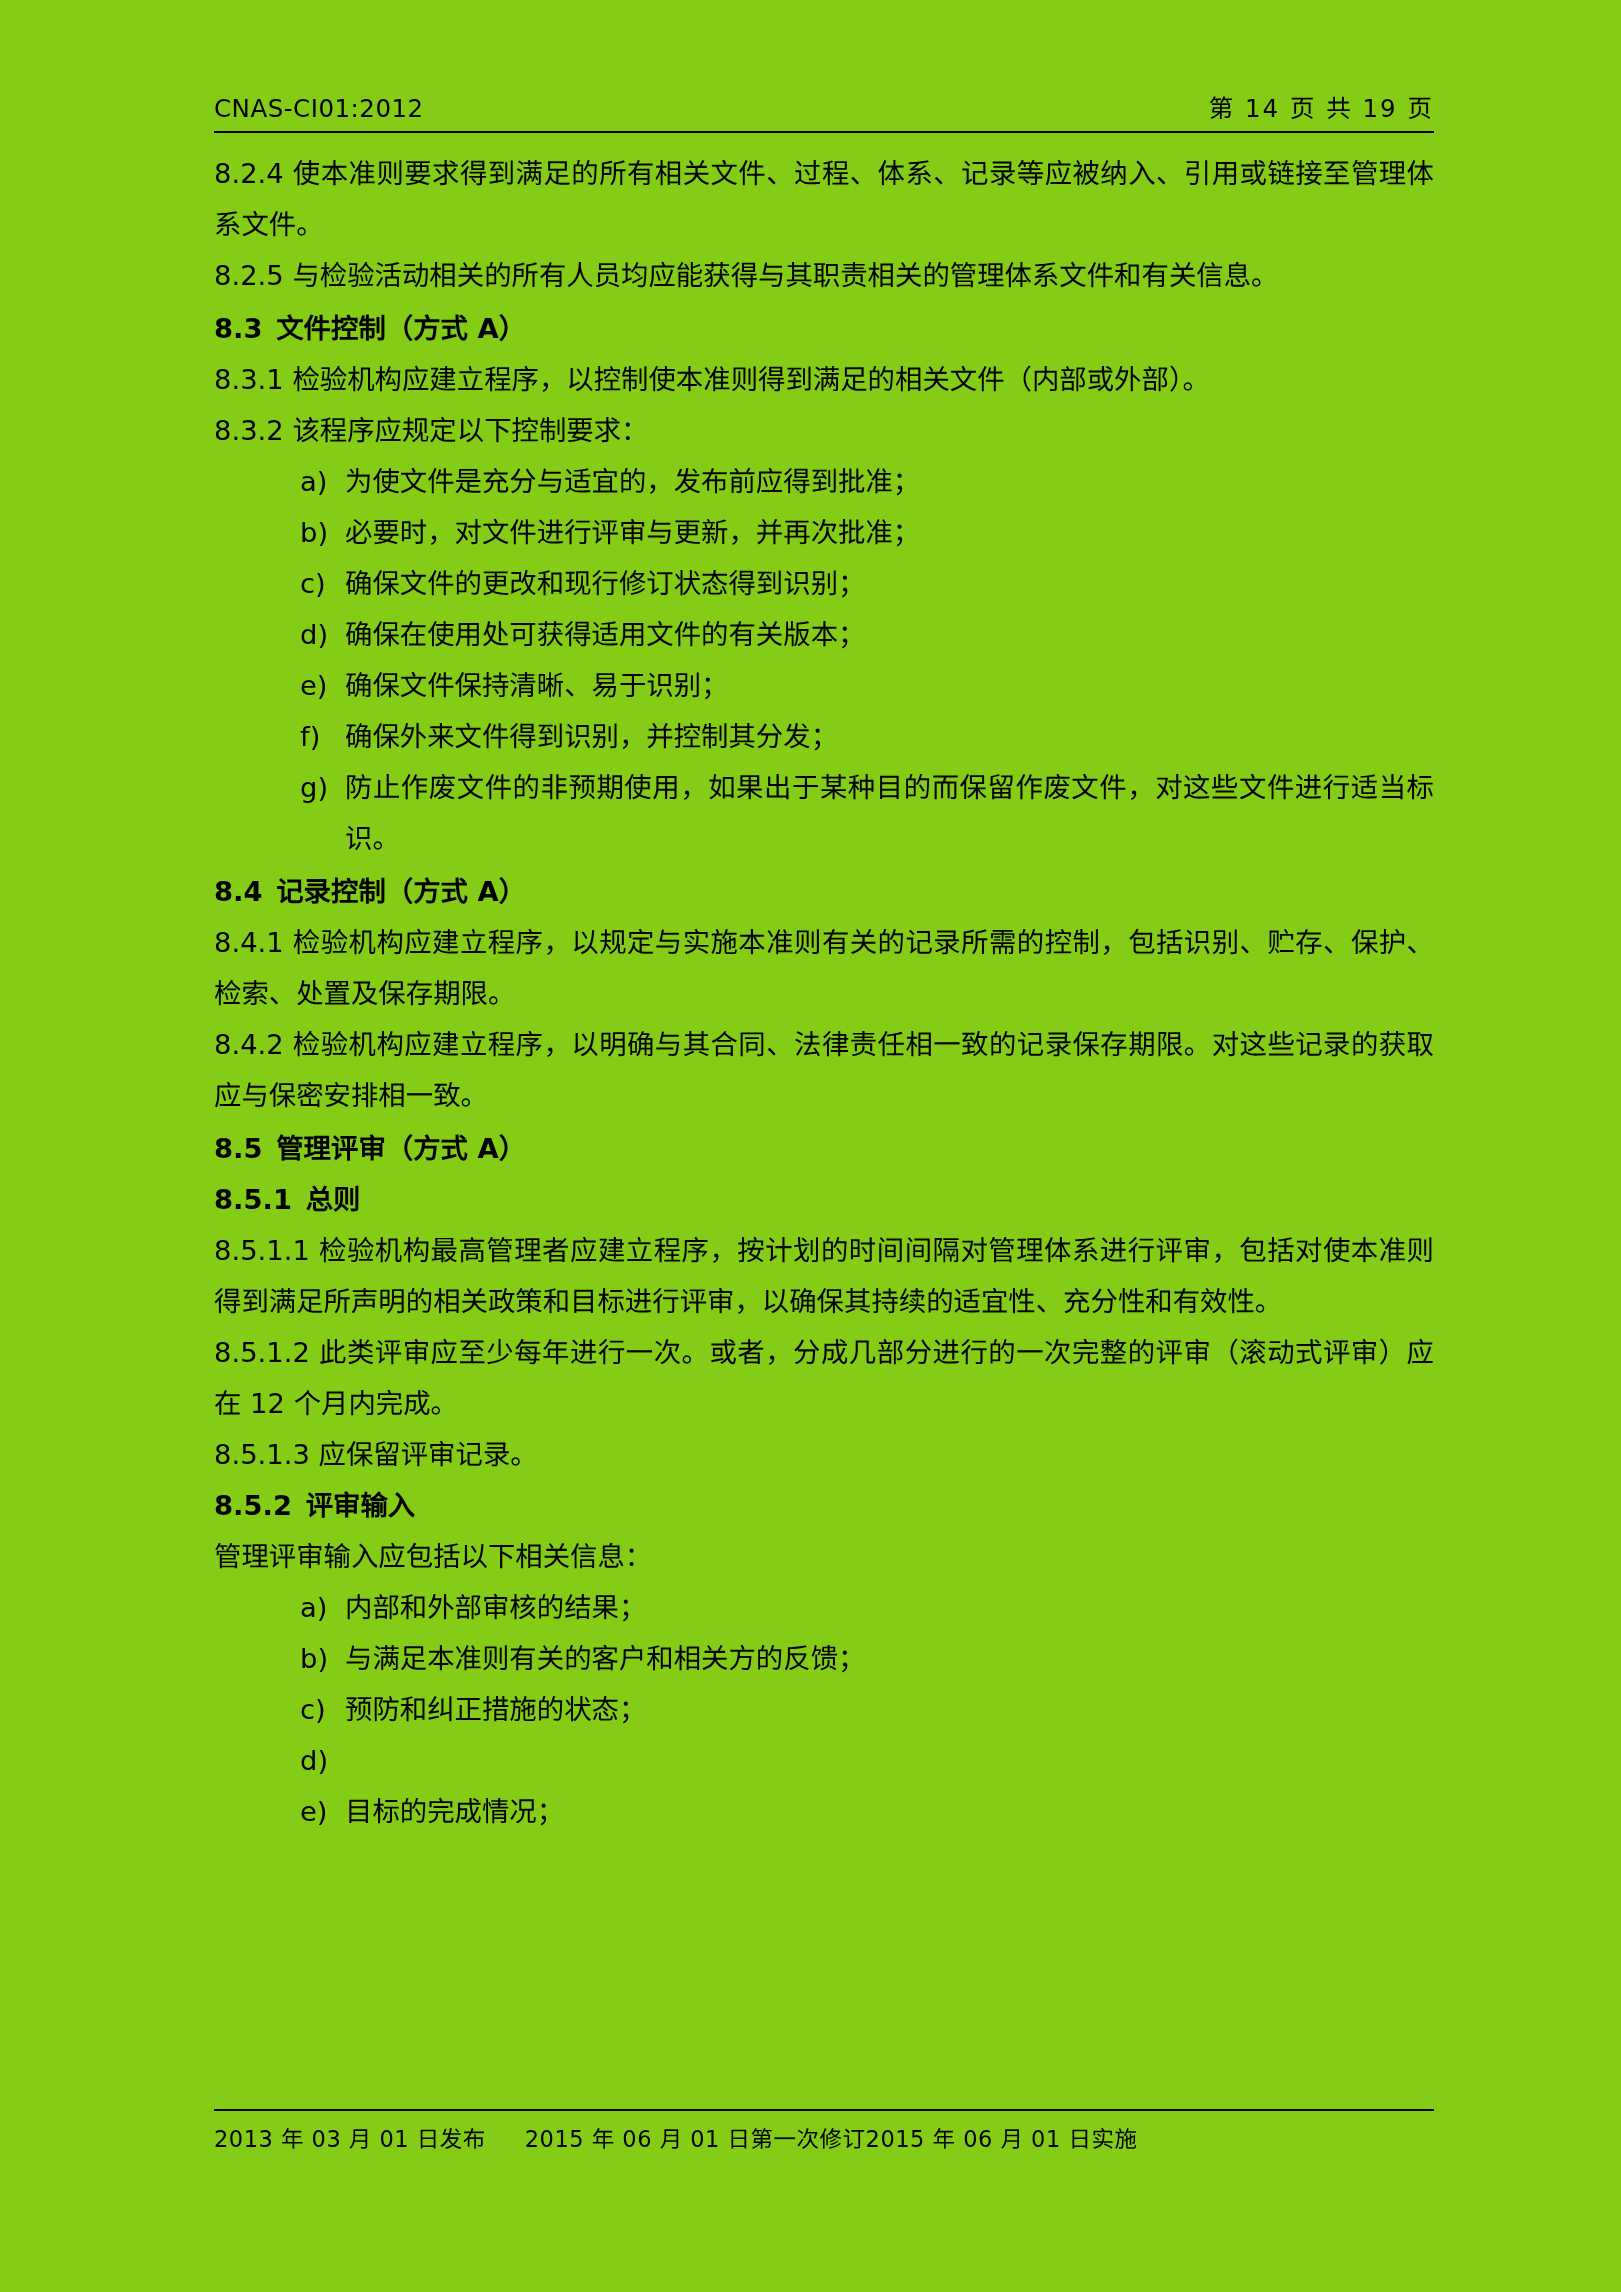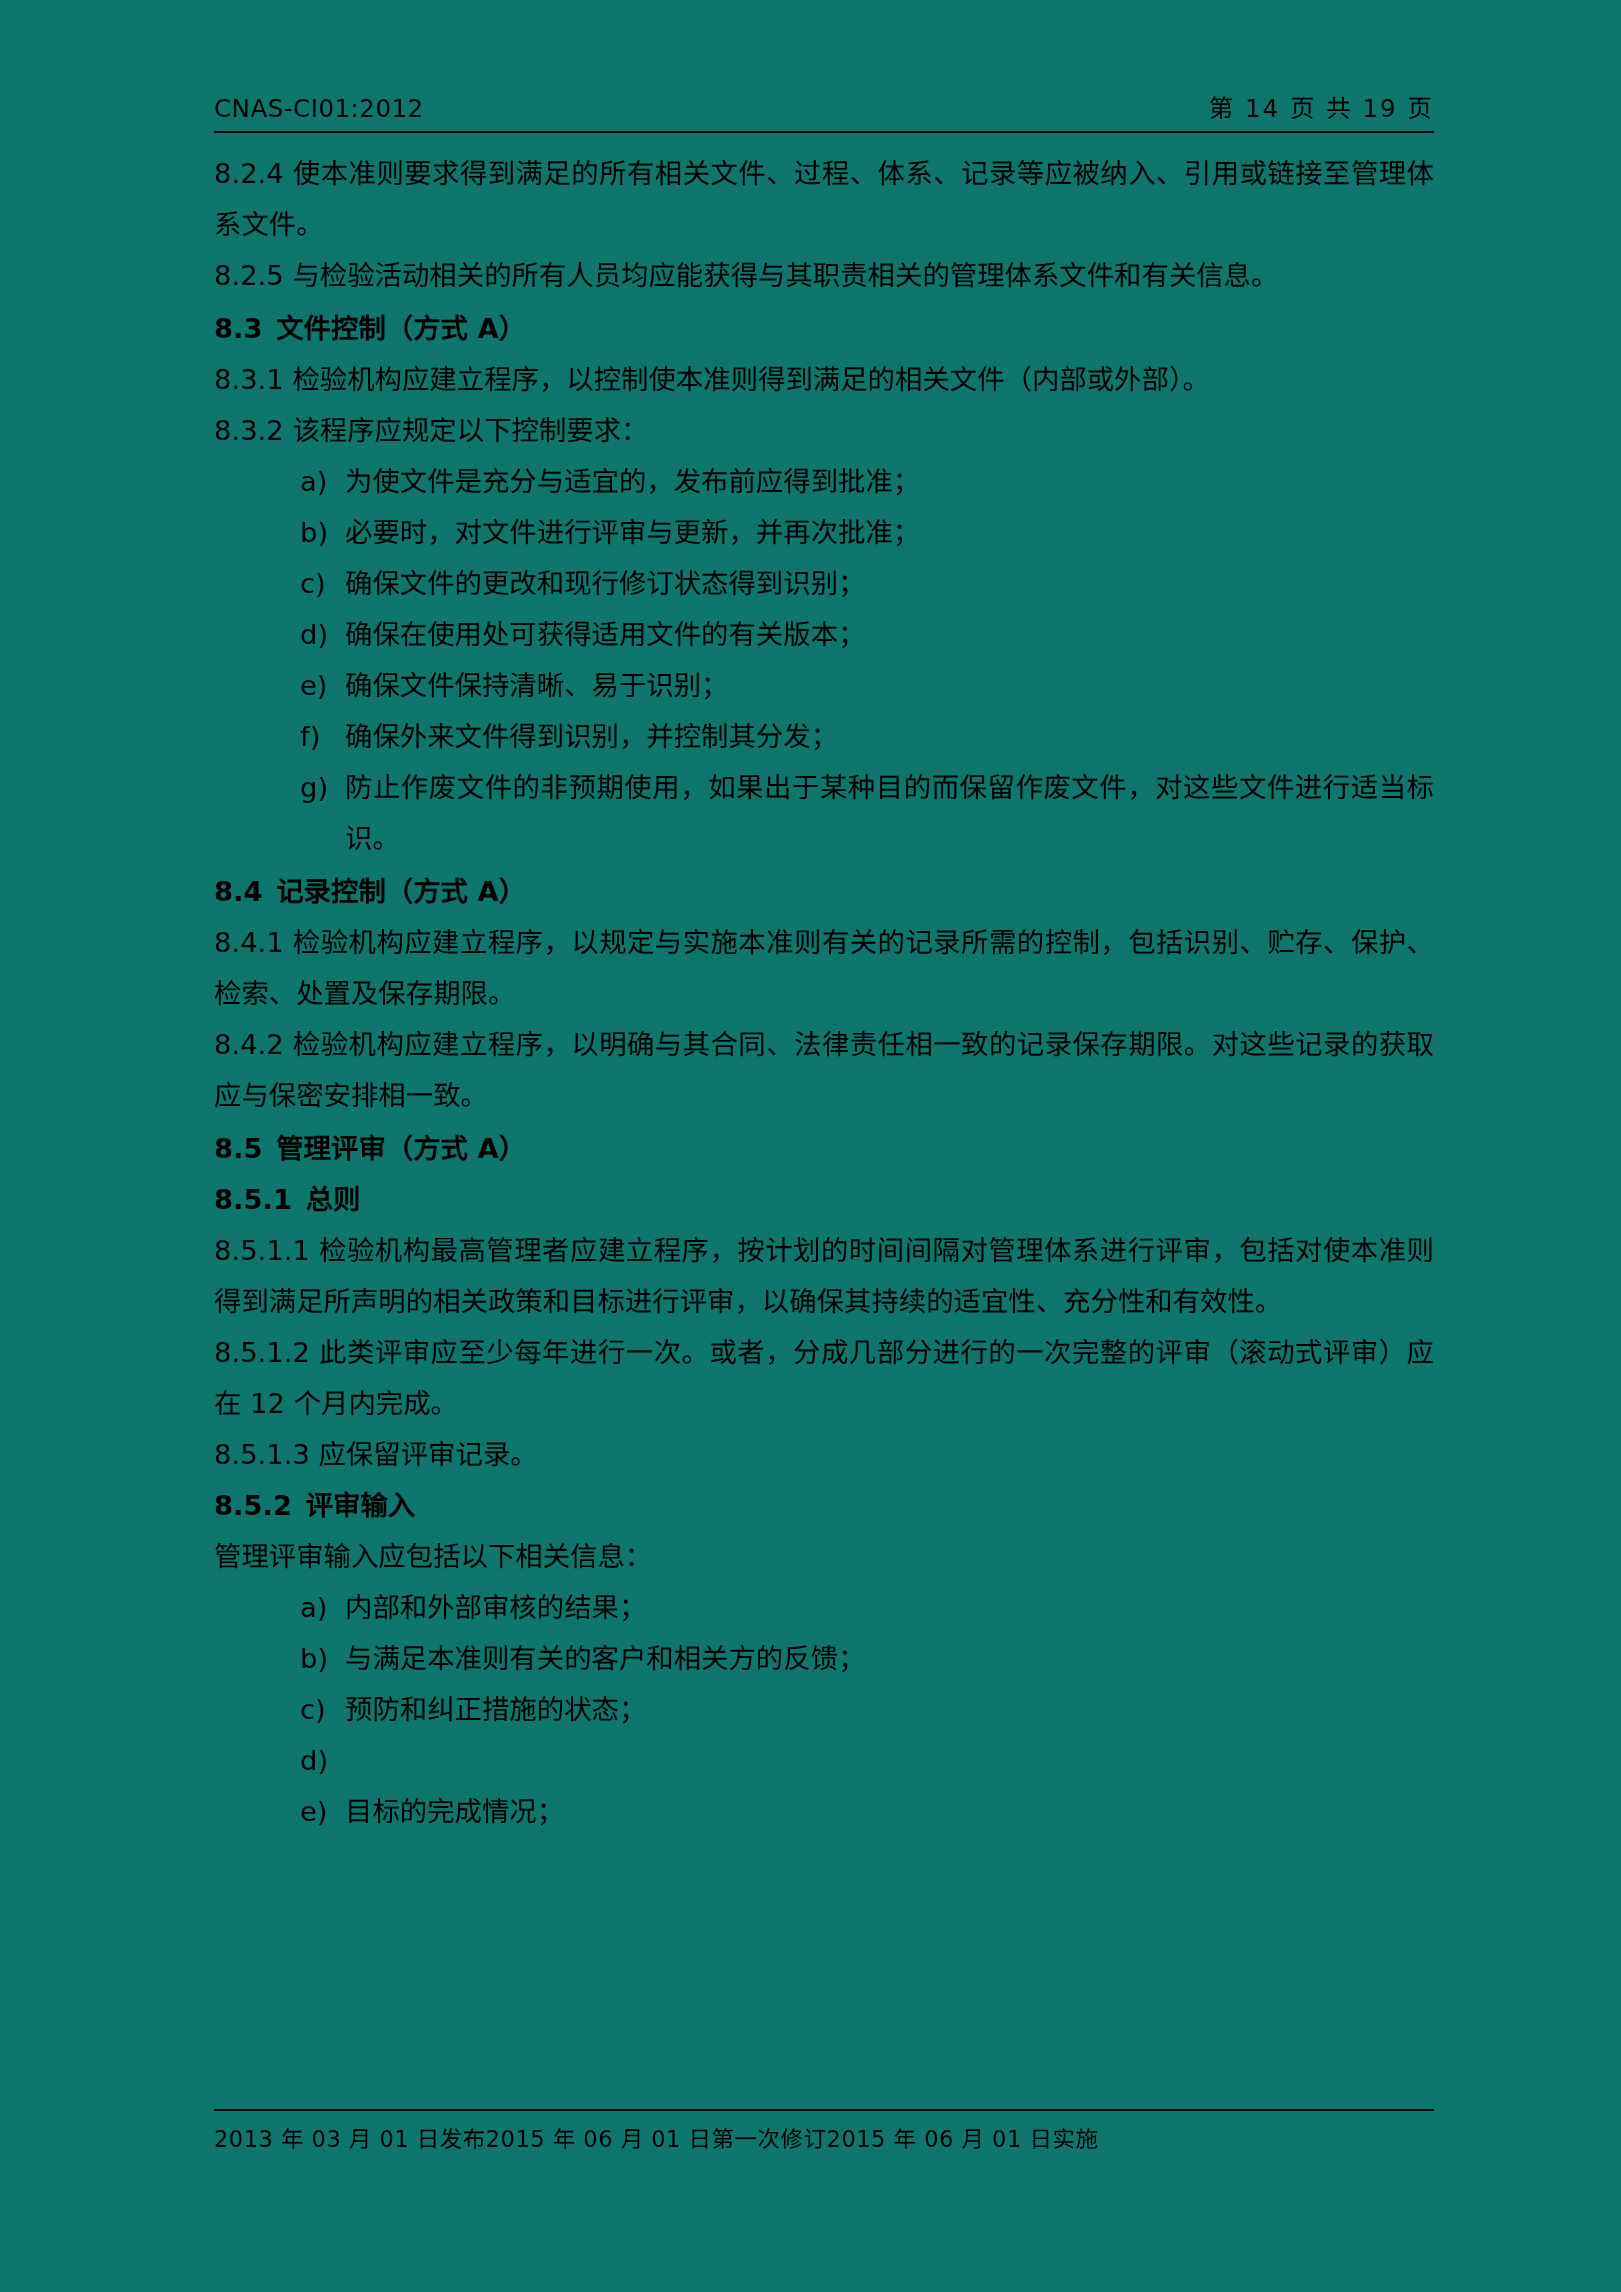--- a/index.html
+++ b/index.html
@@ -5,21 +5,21 @@
   html, body {
     margin: 0;
     padding: 0;
     background: #ffffff;
   }
   .page {
     position: relative;
     width: 1621px;
     height: 2293px;
     margin: 0 auto;
-    background: #0f766e;
+    background: #84cc16;
     font-family: "DejaVu Sans", "Liberation Sans", sans-serif;
     color: #000000;
     box-sizing: border-box;
   }
   .content {
     position: absolute;
     left: 214px;
     top: 94px;
     width: 1220px;
   }
@@ -96,20 +96,21 @@
     top: 2109px;
     width: 1220px;
     border-top: 2px solid #000;
     padding-top: 9.8px;
     display: flex;
     justify-content: flex-start;
     font-size: 22.5px;
     letter-spacing: 0.5px;
   }
   .footer .mid {
+    margin-left: 39px;
   }
 </style>
 </head>
 <body>
 
 <div class="page">
 
   <div class="content">
 
     <div class="header">

